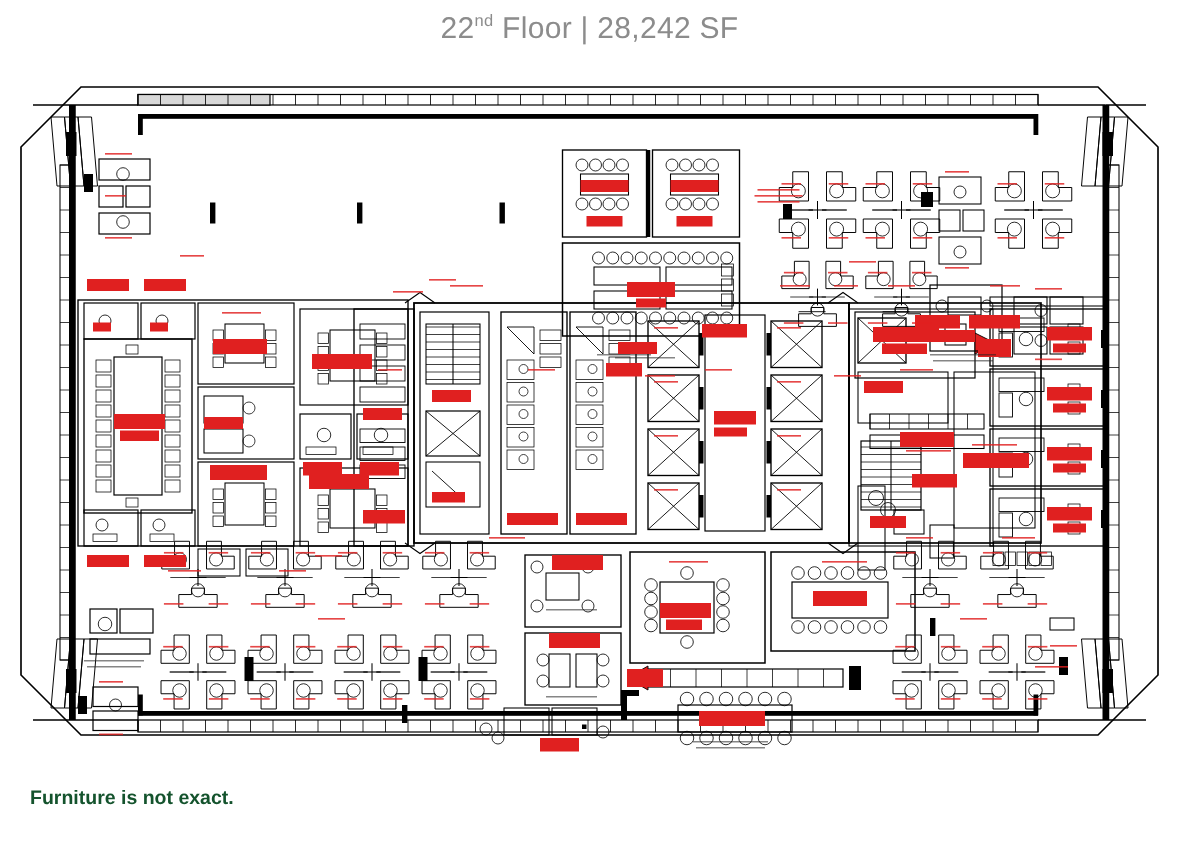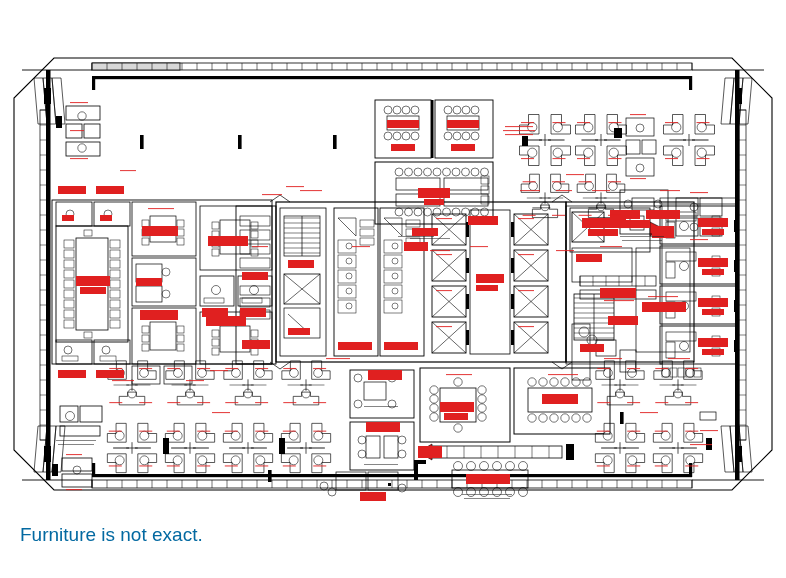--- a/index.html
+++ b/index.html
@@ -26,37 +26,40 @@
     white-space: nowrap;
   }
   #title sup {
     font-size: 11px;
     vertical-align: super;
   }
   
   #caption {
     position: absolute;
     left: 20px; top: 524px;
-    font-size: 19px;
-    color: #0369a1;
-    font-weight: 400;
+    font-size: 13px;
+    color: #14532d;
+    font-weight: 700;
   }
   
   #plan-wrap {
     position: absolute;
     left: 0; top: 40px;
     width: 786px; height: 470px;
   }
   #plan-svg { display: block; width: 786px; height: 470px; }
 </style>
 </head>
 <body>
 
 <div id="page">
 
+  <div id="title">
+    <span>22</span><sup>nd</sup><span> Floor | 28,242 SF</span>
+  </div>
 
   <div id="plan-wrap">
     <svg id="plan-svg" viewBox="0 0 786 470" xmlns="http://www.w3.org/2000/svg">
         <g>
           <path d="M 54 18 L 732 18 L 772 58 L 772 410 L 732 450 L 54 450 L 14 410 L 14 58 Z" fill="none" stroke="#000000" stroke-width="1.1"></path>
           <rect x="46" y="30" width="4.5" height="410" fill="#000000" stroke="none"></rect>
           <rect x="735" y="30" width="4.5" height="410" fill="#000000" stroke="none"></rect>
           <g>
             <rect x="92" y="36" width="600" height="3.2" fill="#000000" stroke="none"></rect>
             <rect x="92" y="36" width="3.2" height="14" fill="#000000" stroke="none"></rect>

